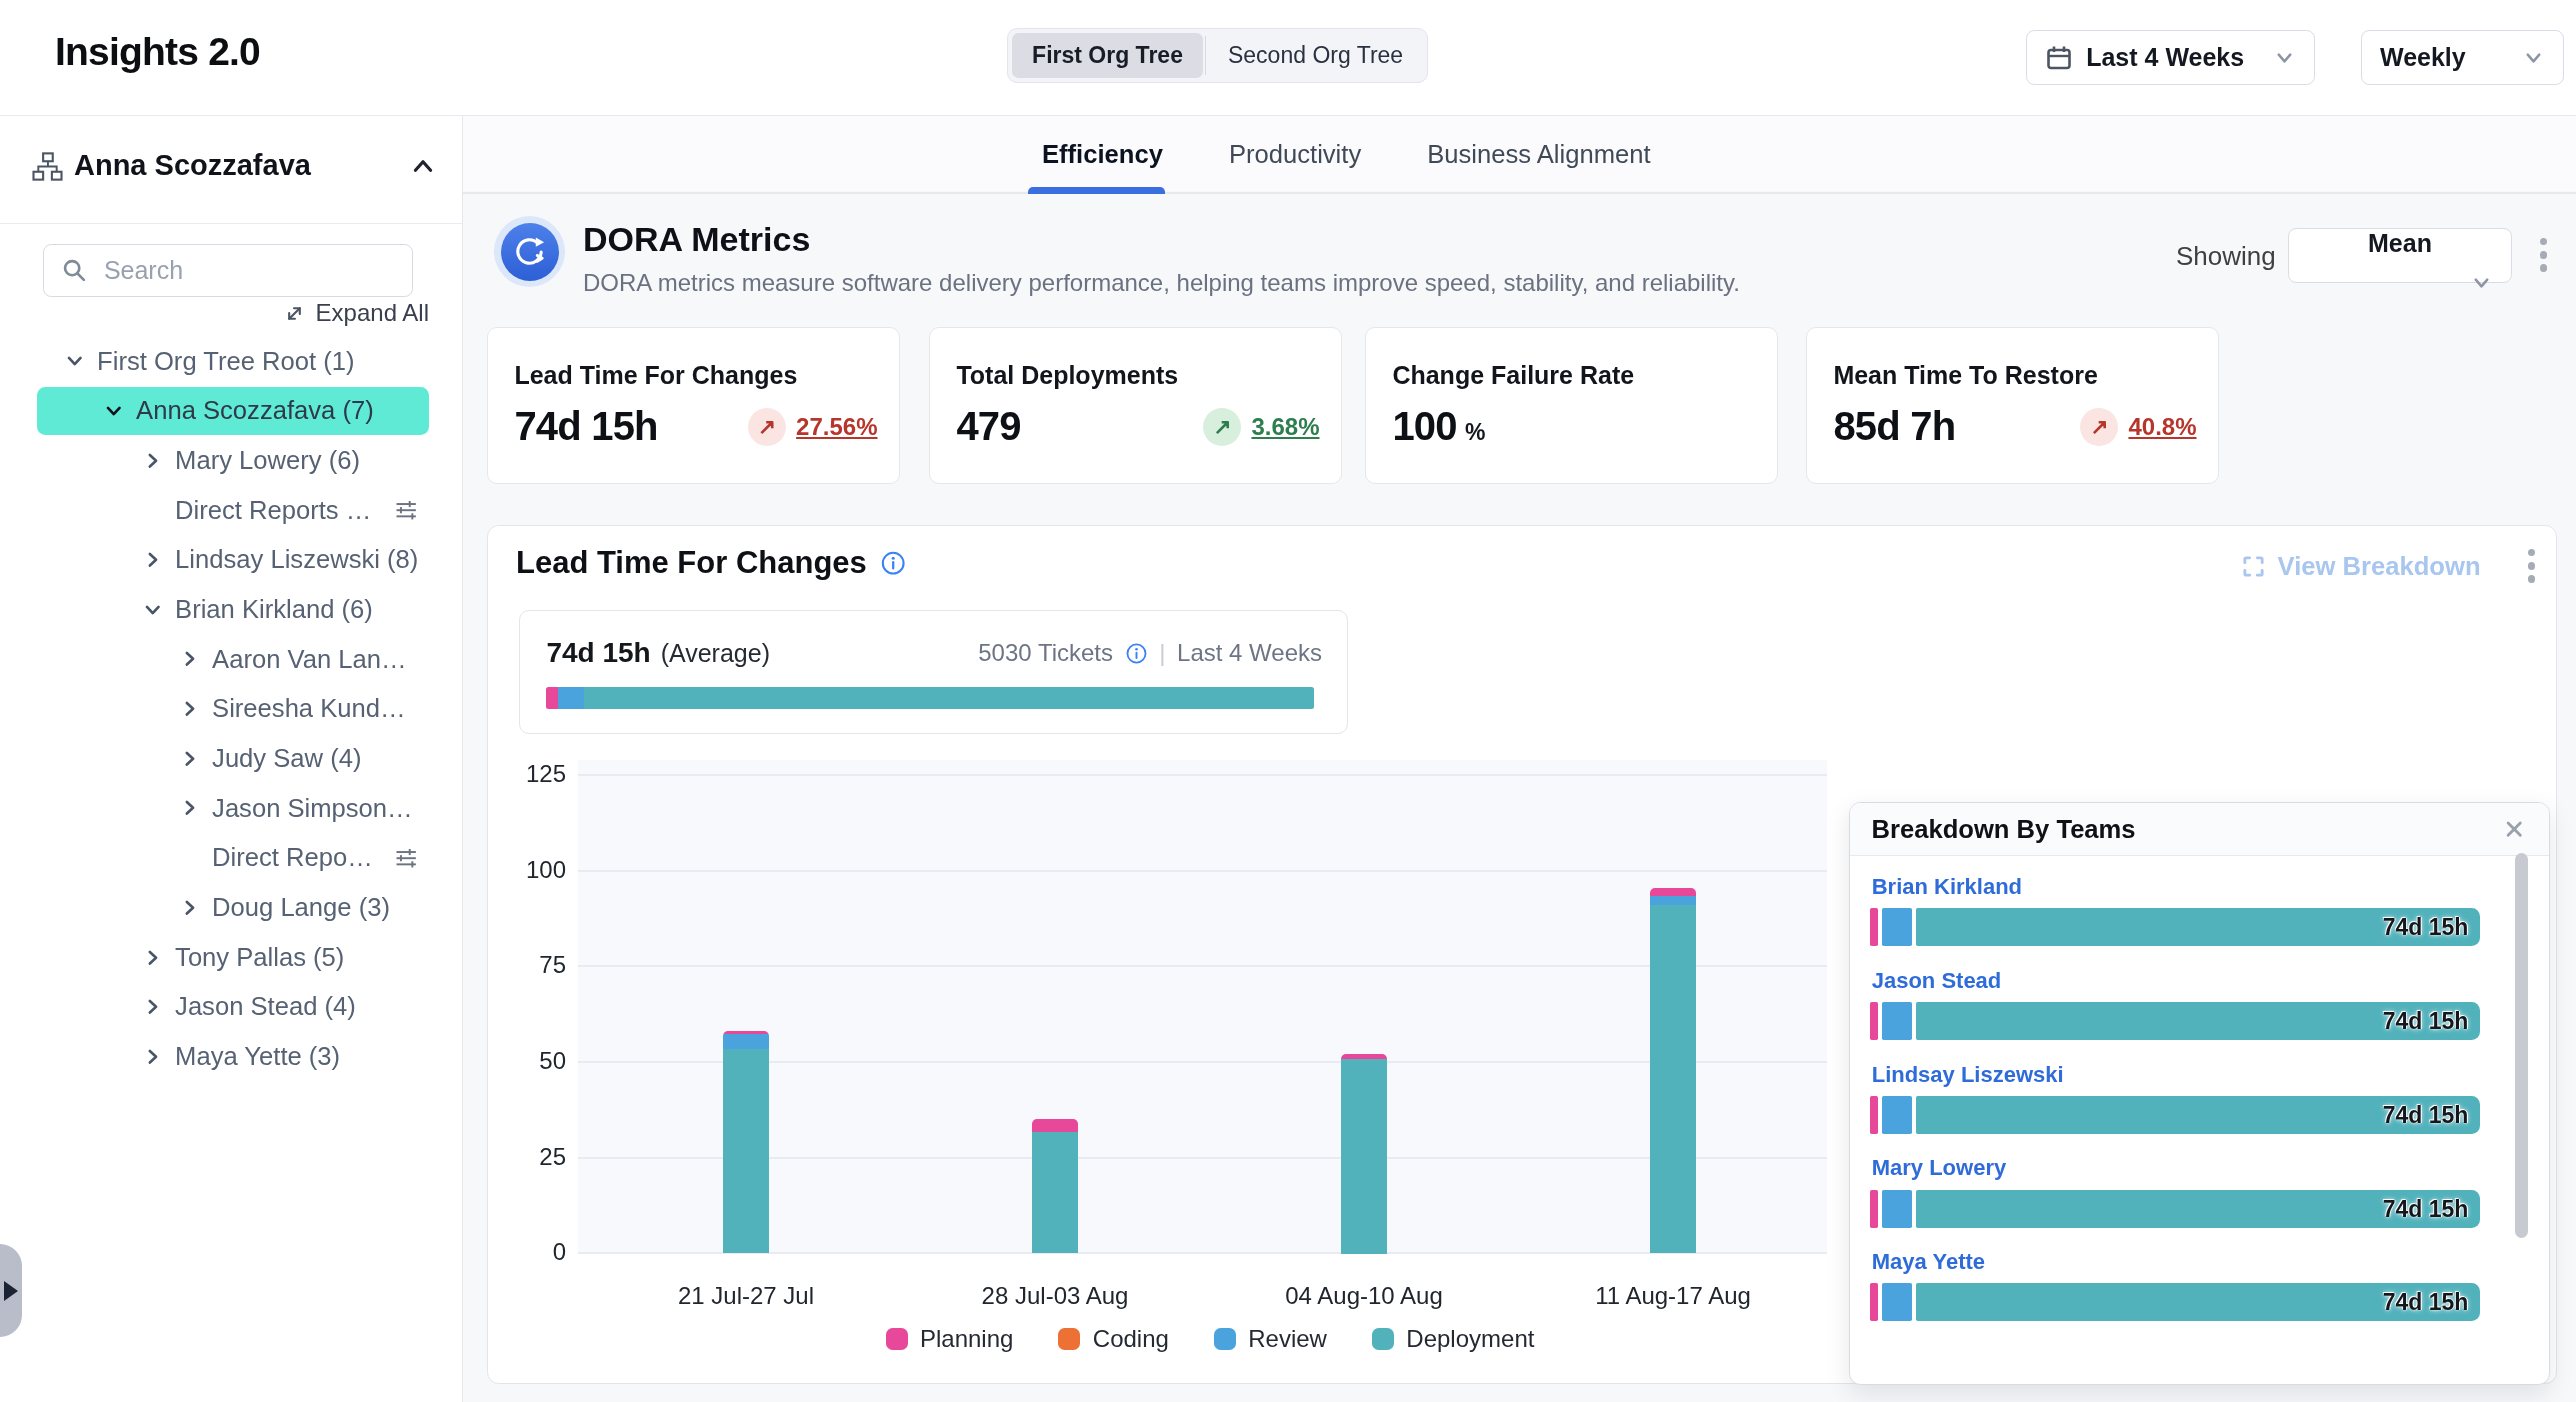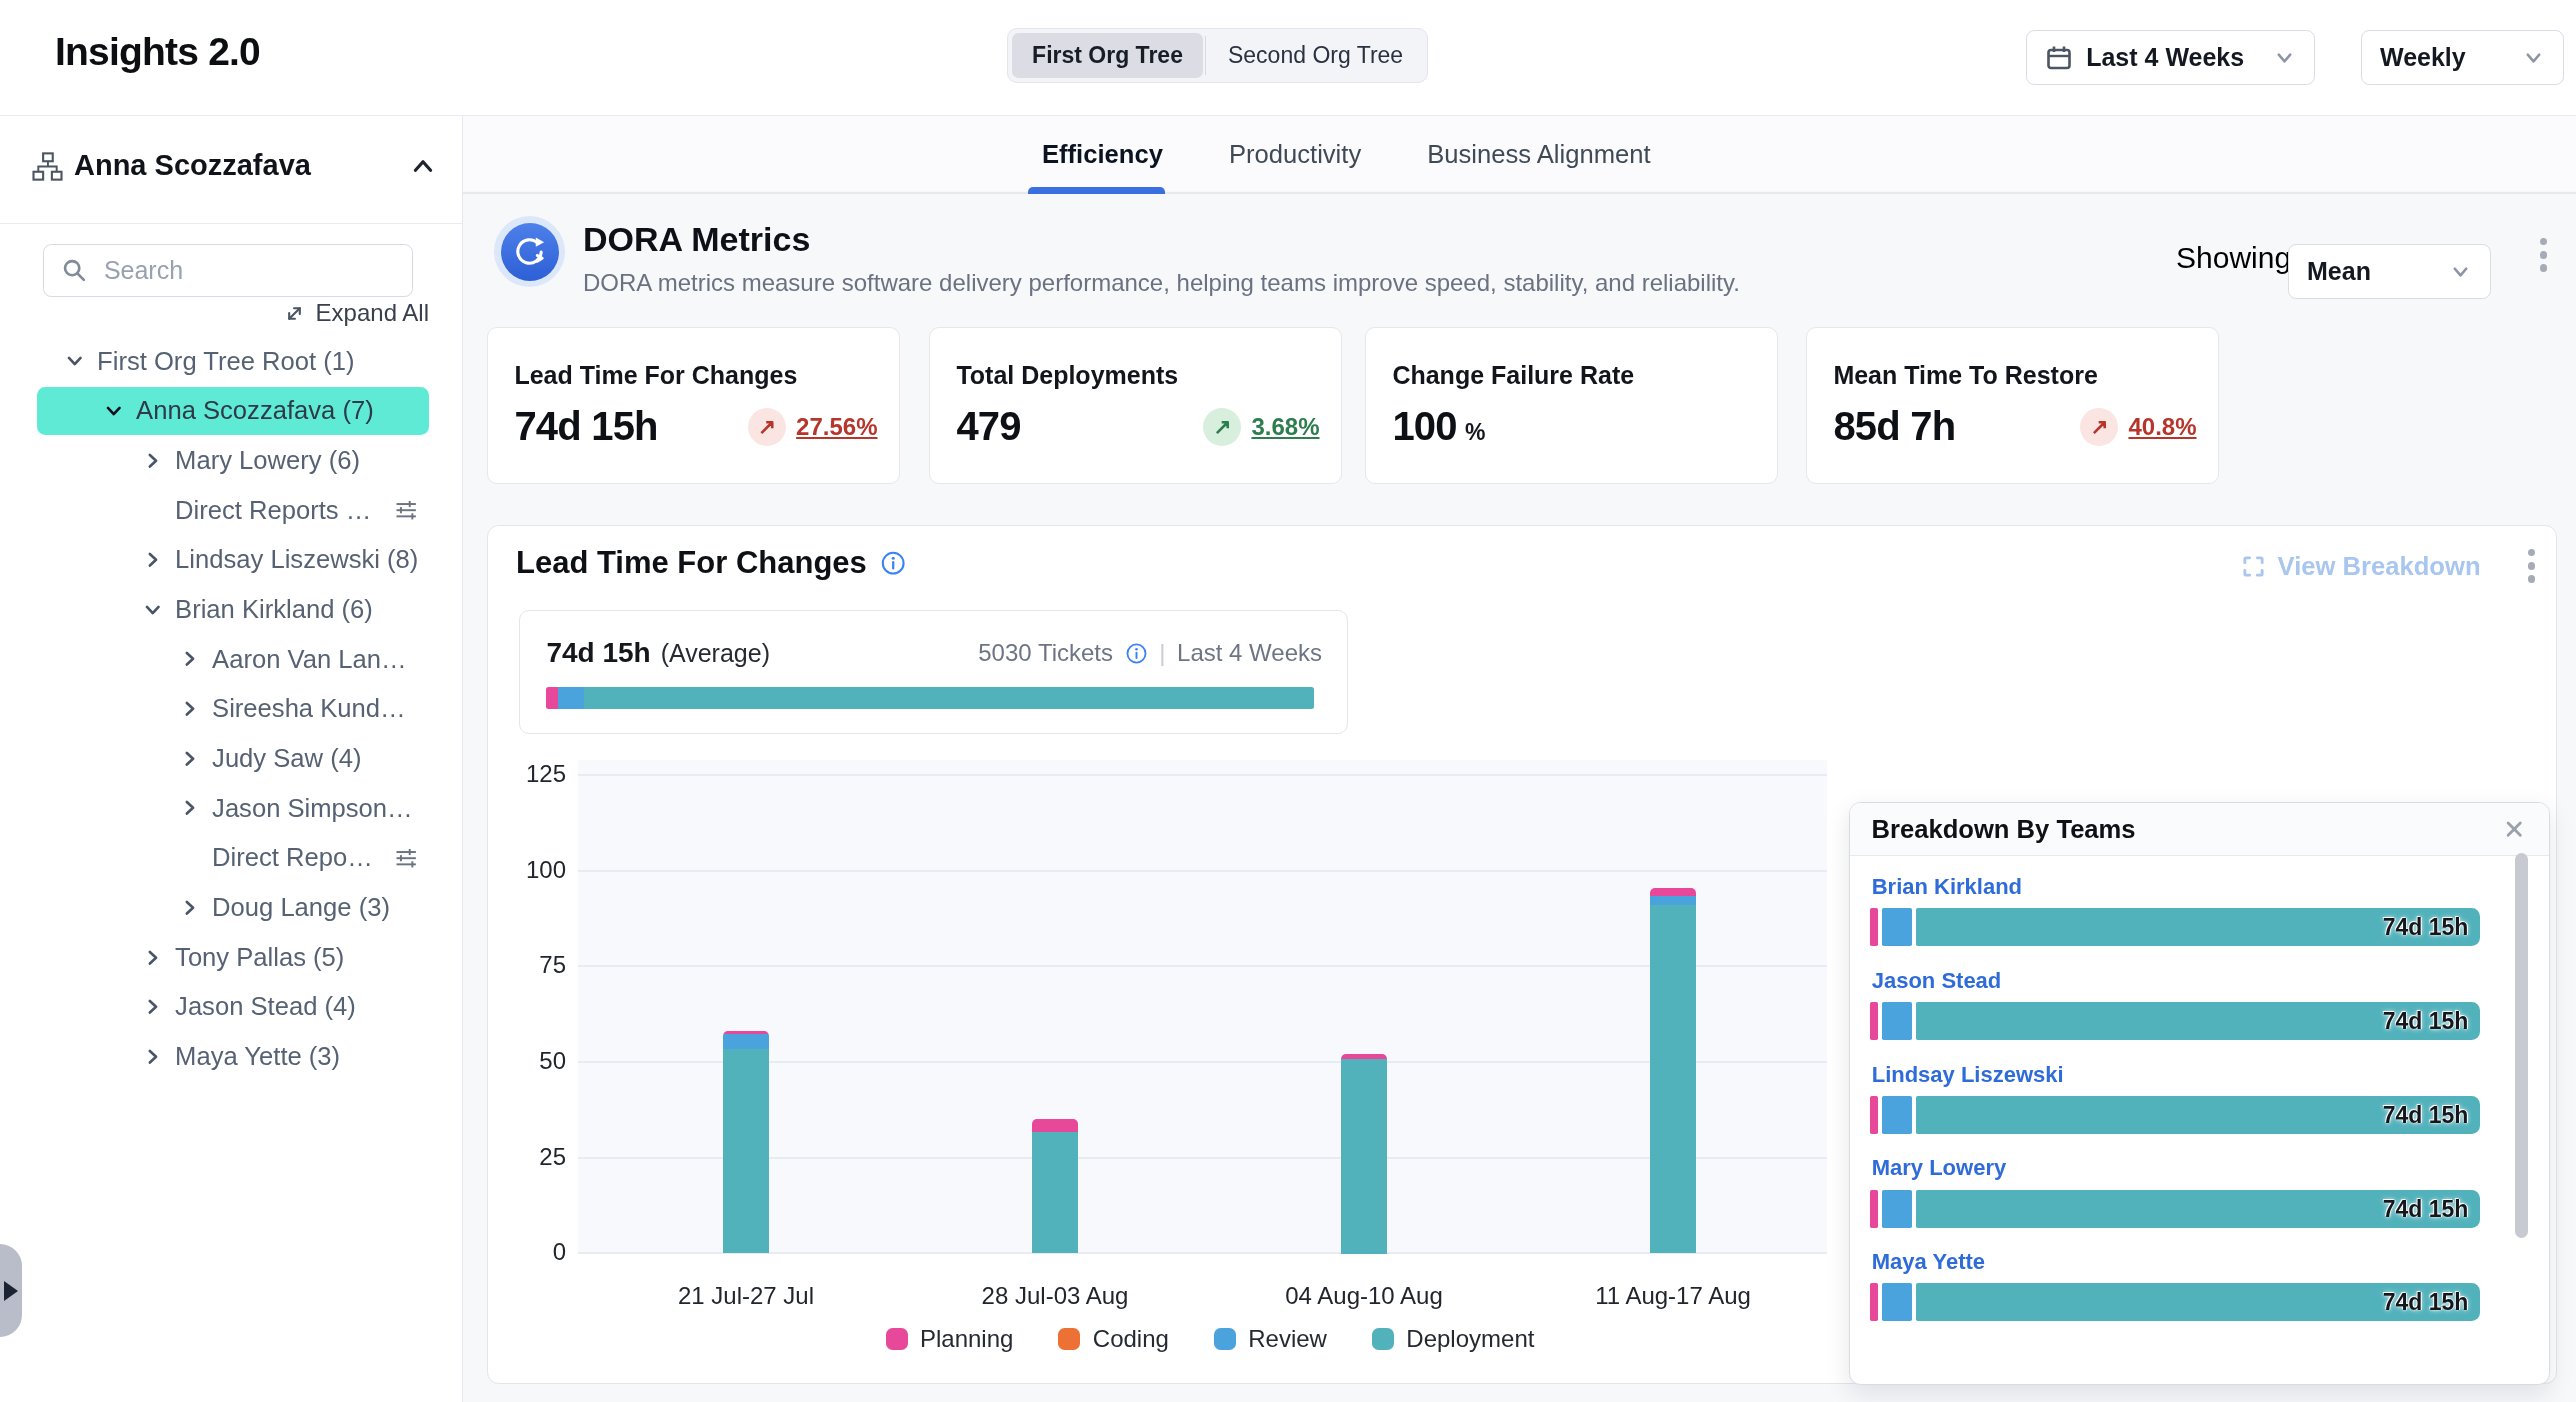--- a/index.html
+++ b/index.html
@@ -46,22 +46,22 @@
   .tab.active{font-weight:700;color:#0b1220;}
   .tab-underline{left:1028px;top:187px;width:137px;height:6.6px;border-radius:5px 5px 0 0;background:#3a6fe0;}
   .tabs-border{left:463px;top:192px;right:0;height:1.7px;background:#e8e9ed;}
   .tabs-bg{left:463px;top:116px;right:0;height:75px;background:#fbfbfd;}
 
   
   .dora-halo{left:494px;top:216px;width:71px;height:71px;border-radius:50%;background:#dde7fa;display:flex;align-items:center;justify-content:center;}
   .dora-circle{width:58px;height:58px;border-radius:50%;background:linear-gradient(180deg,#4e80ea,#2d5fd6);display:flex;align-items:center;justify-content:center;}
   .dora-title{left:583px;top:220px;font-size:34px;font-weight:800;color:#0d1117;}
   .dora-subtitle{left:583px;top:269px;font-size:24px;color:#6a7180;}
-  .showing-label{left:2176px;top:241px;font-size:30px;color:#000000;}
-  .mean-select{left:2288px;top:244px;width:203px;height:55px;}
+  .showing-label{left:2176px;top:241px;font-size:26px;color:#404040;}
+  .mean-select{left:2288px;top:228px;width:224px;height:55px;flex-direction:column;}
   .kebab{display:flex;flex-direction:column;gap:5.8px;cursor:pointer;}
   .kebab i{width:7.4px;height:7.4px;border-radius:50%;background:#a6abb5;}
   .kebab-1{left:2540px;top:238px;}
   .kebab-2{left:2528px;top:549px;}
 
   
   .mcard{top:327px;width:413px;height:157px;background:#fff;border:1.7px solid #e5e7ea;border-radius:10px;box-sizing:border-box;}
   .mcard .mtitle{position:absolute;left:26.4px;top:33px;font-size:25px;font-weight:700;color:#12151b;white-space:nowrap;}
   .mcard .vrow{position:absolute;left:26.4px;right:21.5px;top:76px;display:flex;align-items:center;}
   .mcard .mval{font-size:40px;font-weight:800;letter-spacing:-0.8px;color:#0d1014;white-space:nowrap;}

